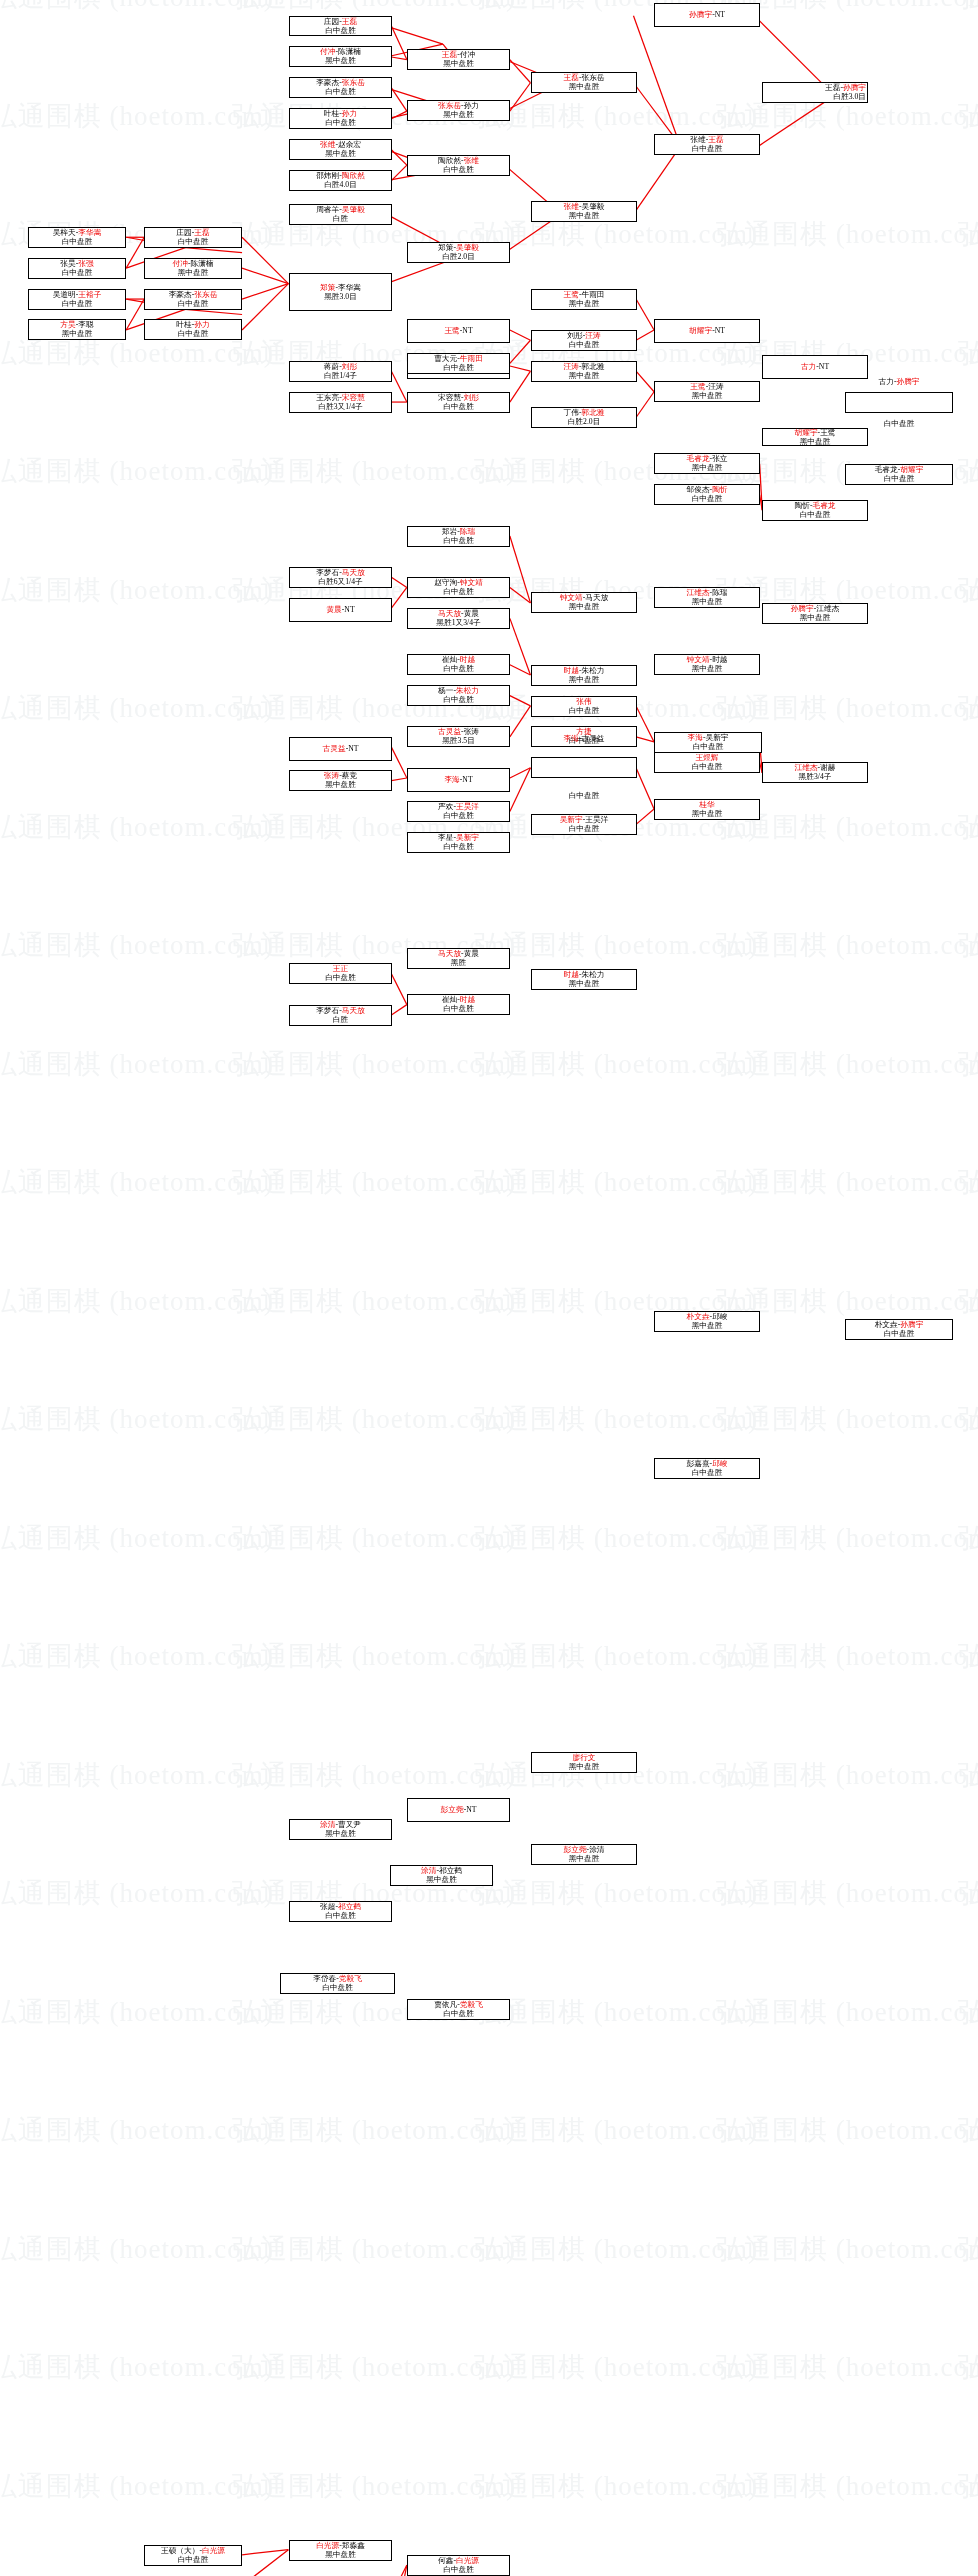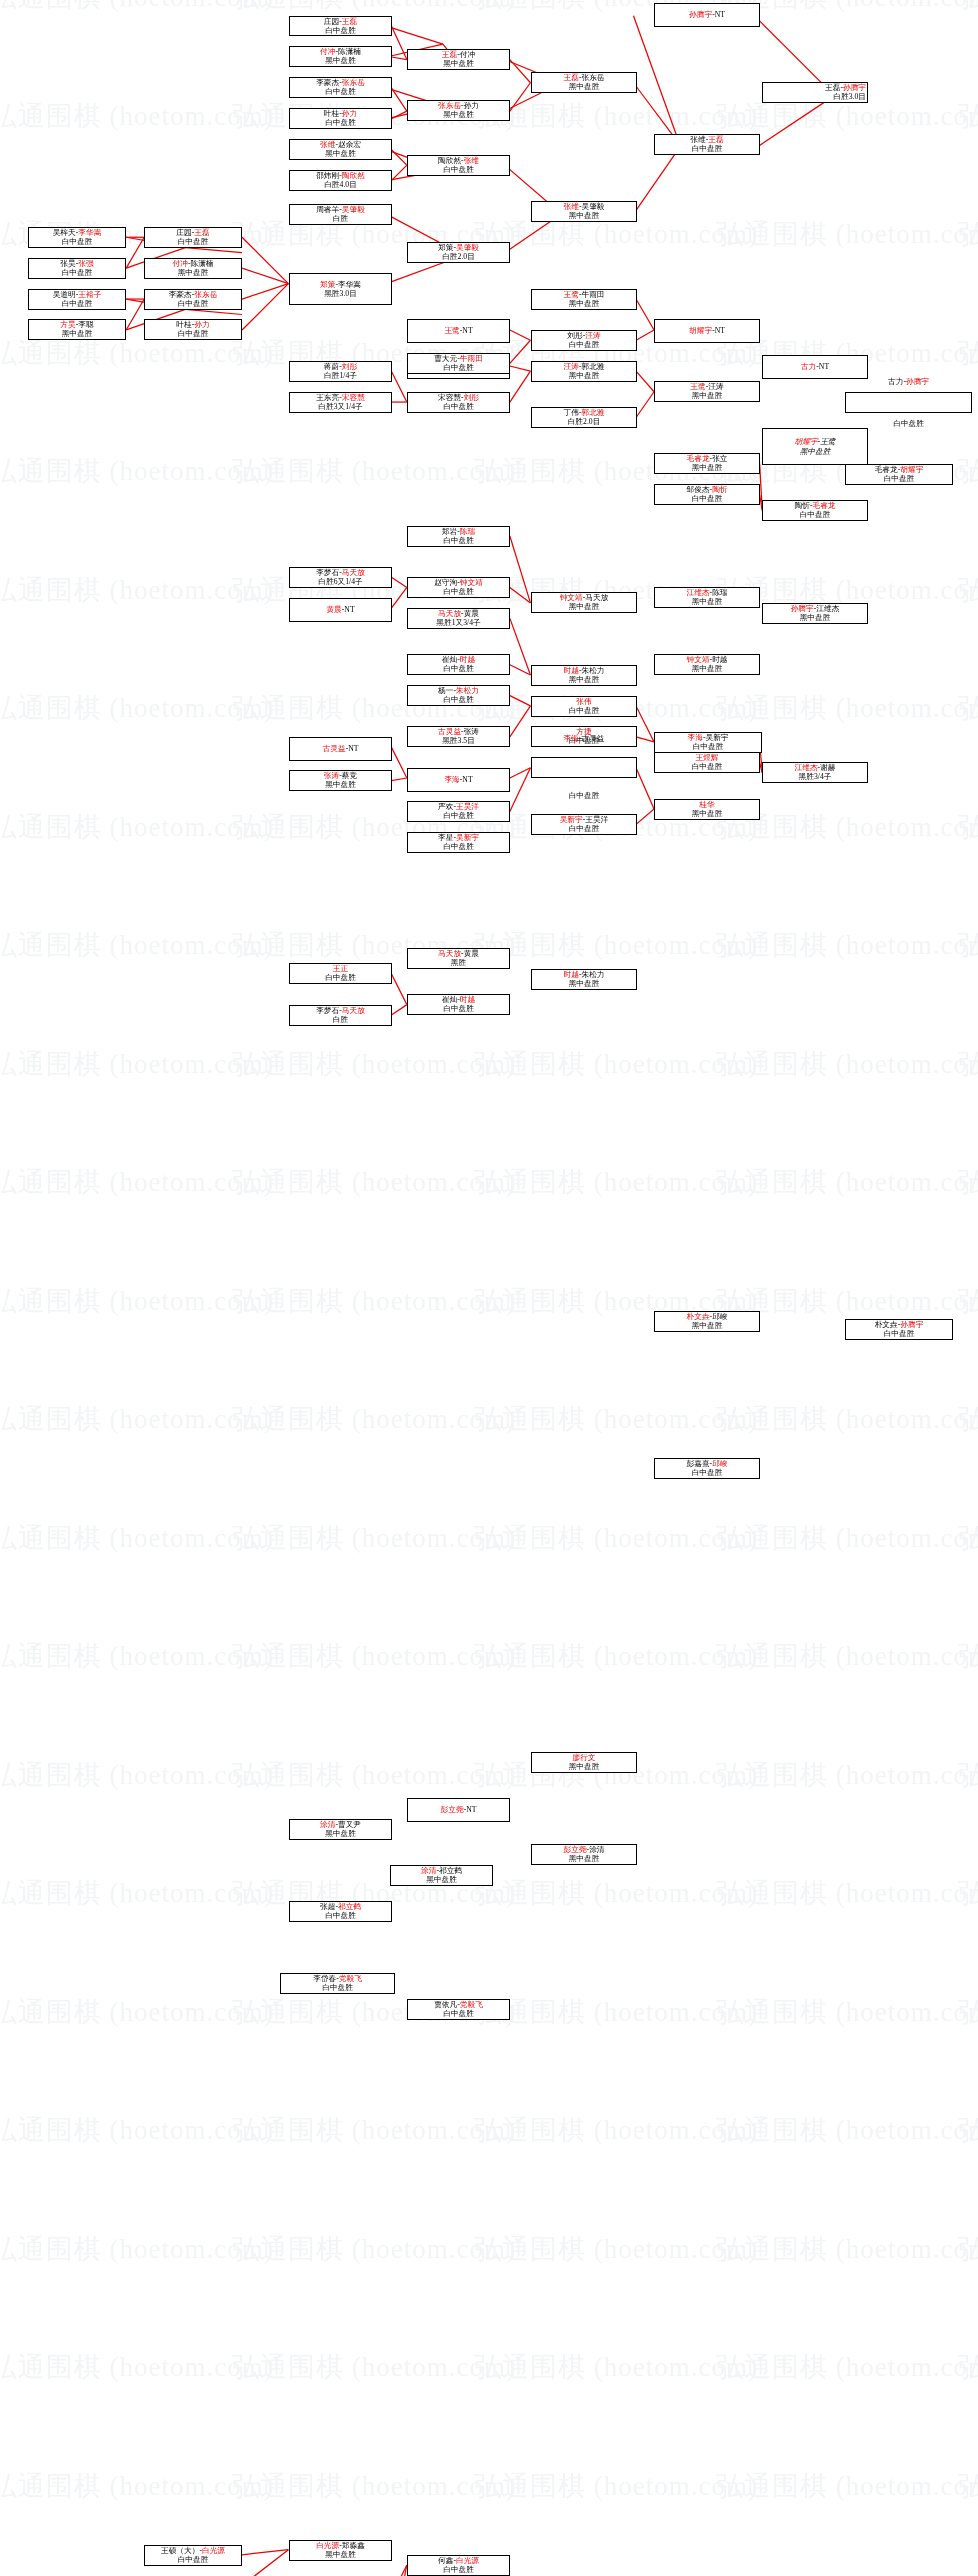--- a/index.html
+++ b/index.html
@@ -298,21 +298,21 @@
       <div class="result">黑中盘胜</div>
     </div>
     <div class="match" style="left: 289px; top: 170px; width: 103px; height: 20.6px;">
       <div class="players"><span class="">邵炜刚</span><span class="sep">-</span><span class="w">陶欣然</span></div>
       <div class="result">白胜4.0目</div>
     </div>
     <div class="match" style="left: 289px; top: 204px; width: 103px; height: 20.6px;">
       <div class="players"><span class="">周睿羊</span><span class="sep">-</span><span class="w">吴肇毅</span></div>
       <div class="result">白胜</div>
     </div>
-    <div class="match" style="left: 289px; top: 273px; width: 103px; height: 32px;">
+    <div class="match" style="left: 289px; top: 273px; width: 103px; height: 38px;">
       <div class="players"><span class="w">郑策</span><span class="sep">-</span><span class="">李华嵩</span></div>
       <div class="result">黑胜3.0目</div>
     </div>
     <div class="match" style="left: 407px; top: 49px; width: 103px; height: 20.6px;">
       <div class="players"><span class="w">王磊</span><span class="sep">-</span><span class="">付冲</span></div>
       <div class="result">黑中盘胜</div>
     </div>
     <div class="match" style="left: 407px; top: 100px; width: 103px; height: 20.6px;">
       <div class="players"><span class="w">张东岳</span><span class="sep">-</span><span class="">孙力</span></div>
       <div class="result">黑中盘胜</div>
@@ -398,33 +398,33 @@
       <div class="result">黑中盘胜</div>
     </div>
     <div class="match" style="left: 654px; top: 484px; width: 106px; height: 20.6px;">
       <div class="players"><span class="">邹俊杰</span><span class="sep">-</span><span class="w">陶忻</span></div>
       <div class="result">白中盘胜</div>
     </div>
     <div class="match bye" style="left: 762px; top: 355px; width: 106px; height: 24px;">
       <div class="players"><span class="w">古力</span><span class="sep">-</span><span class="">NT</span></div>
       <div class="result"></div>
     </div>
-    <div class="match" style="left: 762px; top: 428px; width: 106px; height: 37px; font-style: italic;">
+    <div class="match" style="left: 762px; top: 428px; width: 106px; height: 18px;">
       <div class="players"><span class="w">胡耀宇</span><span class="sep">-</span><span class="">王鹭</span></div>
       <div class="result">黑中盘胜</div>
     </div>
     <div class="match" style="left: 762px; top: 500px; width: 106px; height: 20.6px;">
       <div class="players"><span class="">陶忻</span><span class="sep">-</span><span class="w">毛睿龙</span></div>
       <div class="result">白中盘胜</div>
     </div>
     <div class="match" style="left: 845px; top: 464px; width: 108px; height: 20.6px;">
       <div class="players"><span class="">毛睿龙</span><span class="sep">-</span><span class="w">胡耀宇</span></div>
       <div class="result">白中盘胜</div>
     </div>
-    <div class="match" style="left: 845px; top: 392px; width: 127px; height: 20.6px; gap: 33px;">
+    <div class="match" style="left: 845px; top: 392px; width: 108px; height: 20.6px; gap: 33px;">
       <div class="players"><span class="">古力</span><span class="sep">-</span><span class="w">孙腾宇</span></div>
       <div class="result">白中盘胜</div>
     </div>
     <div class="match" style="left: 289px; top: 567px; width: 103px; height: 20.6px;">
       <div class="players"><span class="">李梦石</span><span class="sep">-</span><span class="w">马天放</span></div>
       <div class="result">白胜6又1/4子</div>
     </div>
     <div class="match bye" style="left: 289px; top: 598px; width: 103px; height: 24px;">
       <div class="players"><span class="w">黄晨</span><span class="sep">-</span><span class="">NT</span></div>
       <div class="result"></div>

